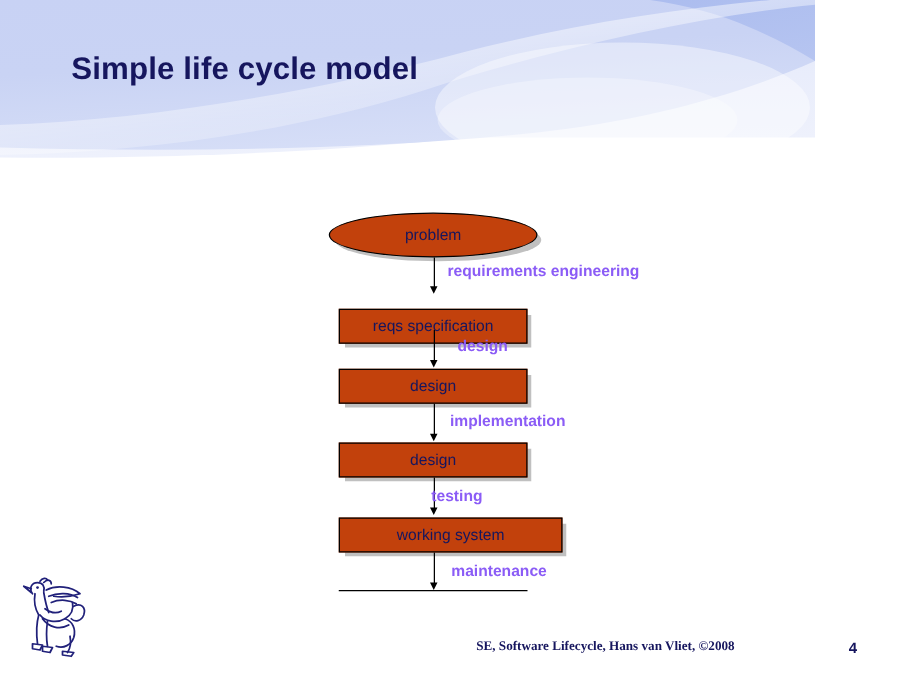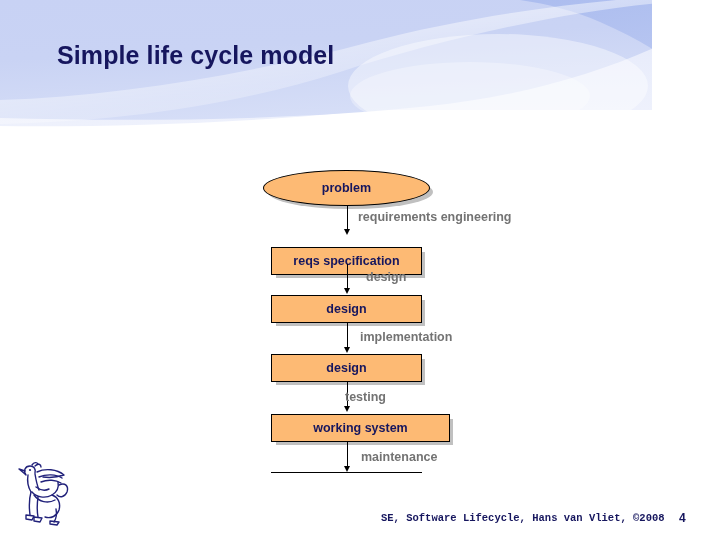--- a/index.html
+++ b/index.html
@@ -50,22 +50,22 @@
 
   .node-ellipse,
   .node-box {
     position: absolute;
     box-sizing: border-box;
     display: flex;
     align-items: center;
     justify-content: center;
     color: #16165e;
     font-size: 12.5px;
-    font-weight: bold;
-    background: #fdba74;
+    font-weight: normal;
+    background: #c2410c;
     white-space: nowrap;
   }
   .node-ellipse {
     border: 1px solid #000000;
     border-radius: 50%;
     box-shadow: 4px 4px 0 -1px rgba(140,140,140,0.55);
   }
   .node-box {
     border: 1px solid #000000;
     box-shadow: 4px 4px 0 -1px rgba(150,150,150,0.6);
@@ -86,36 +86,36 @@
   .arrowhead {
     position: absolute;
     width: 0;
     height: 0;
     border-left: 3.5px solid transparent;
     border-right: 3.5px solid transparent;
     border-top: 6px solid #000000;
   }
   .edge-label {
     position: absolute;
-    color: #737373;
+    color: #8b5cf6;
     font-size: 12.5px;
     font-weight: bold;
     white-space: nowrap;
   }
 
   
   #footer-text {
     position: absolute;
     left: 381px;
     top: 512px;
     font-size: 10.5px;
     font-weight: bold;
     color: #16165e;
     white-space: nowrap;
-    font-family: Liberation Mono, monospace;
+    font-family: Liberation Serif, serif;
   }
   #page-number {
     position: absolute;
     left: 679px;
     top: 511px;
     font-size: 12px;
     font-weight: bold;
     color: #16165e;
   }
   #logo {

